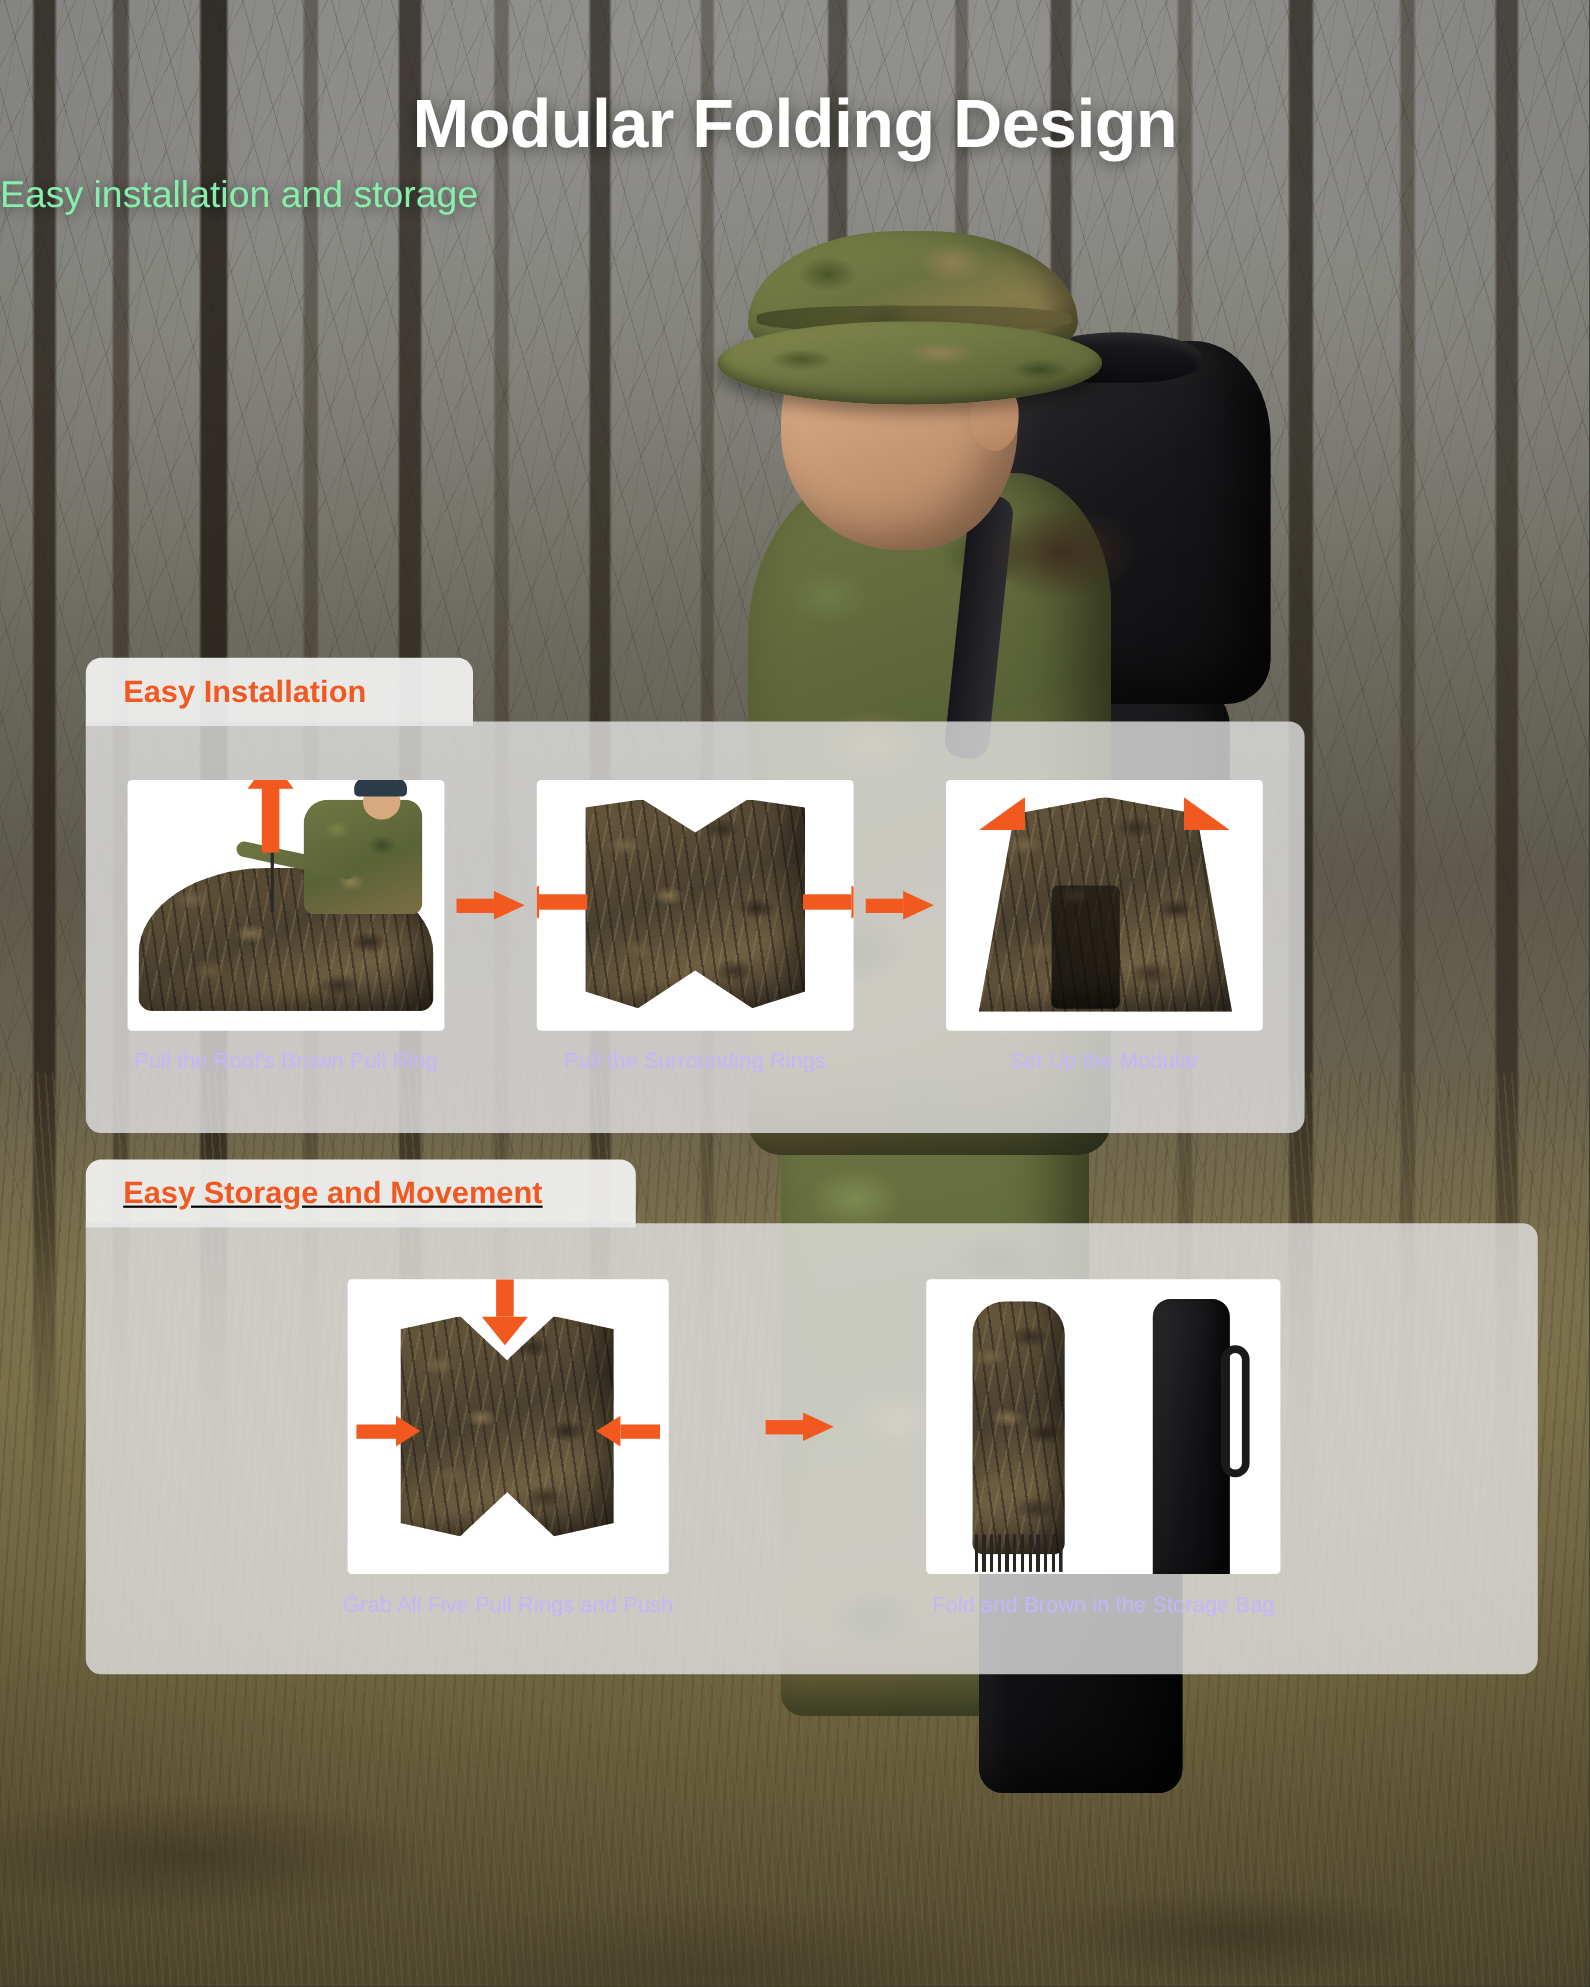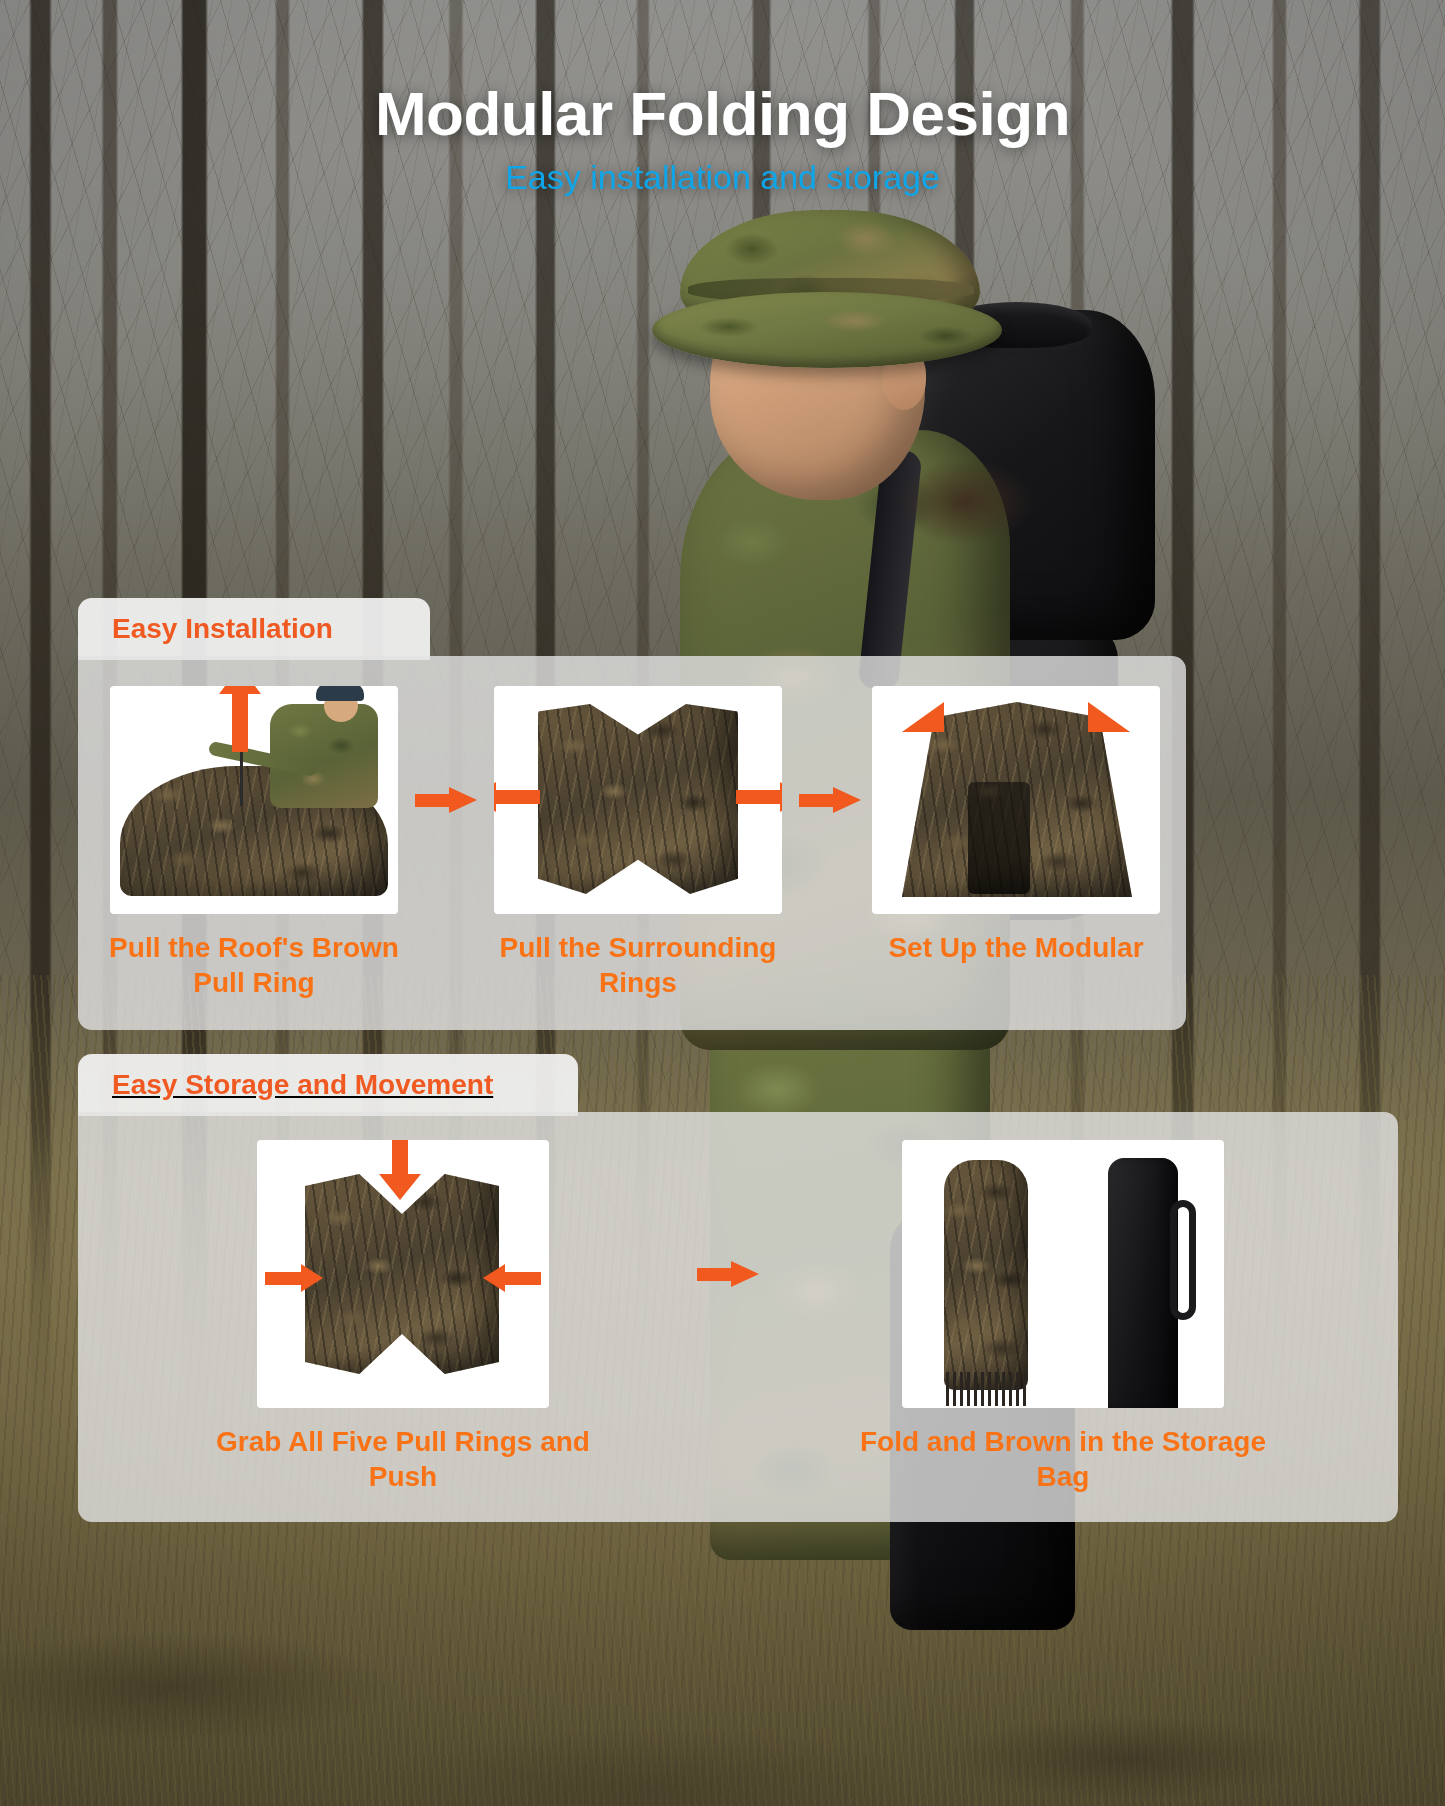--- a/index.html
+++ b/index.html
@@ -240,23 +240,22 @@
     text-align: center;
     font-size: 62px;
     font-weight: bold;
     color: #ffffff;
     letter-spacing: -0.5px;
     text-shadow: 0 2px 14px rgba(0,0,0,0.45);
   }
   .subtitle {
     position: absolute;
     left: 0; right: 0; top: 158px;
-    text-align: center;
     font-size: 34px;
-    color: #0ea5e9;
+    color: #86efac;
     text-shadow: 0 2px 12px rgba(0,0,0,0.45);
   }
 
   
   .panel { position: absolute; }
   .panel-tab {
     position: absolute;
     top: 0; left: 0;
     min-width: 352px;
     height: 62px;
@@ -288,26 +287,25 @@
     background: #ffffff;
     border-radius: 4px;
     position: relative;
     overflow: hidden;
     display: flex;
     align-items: center;
     justify-content: center;
   }
   .caption {
     margin-top: 16px;
-    font-size: 28px;
-    color: #f97316;
+    font-size: 20px;
+    color: #c4b5fd;
     text-align: center;
     line-height: 1.25;
     max-width: 300px;
-    font-weight: bold;
   }
   .arrow-gap {
     display: flex;
     align-items: center;
     justify-content: center;
     height: 228px;
   }
   .arrow {
     width: 62px; height: 26px;
     position: relative;

